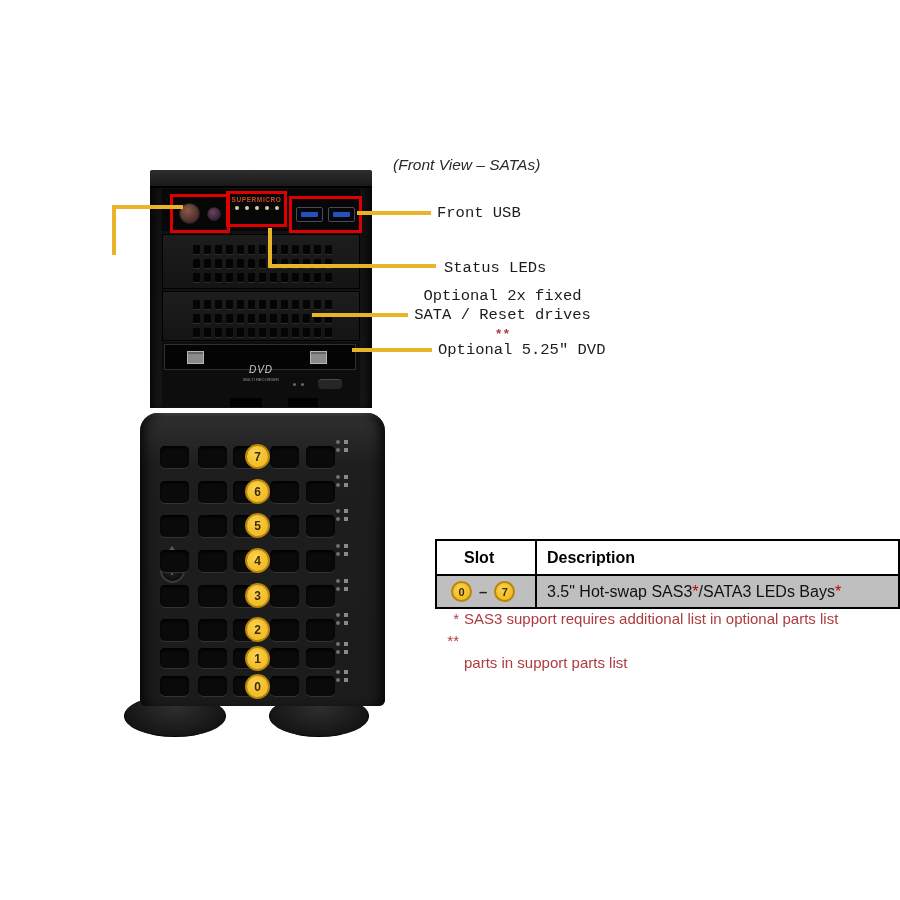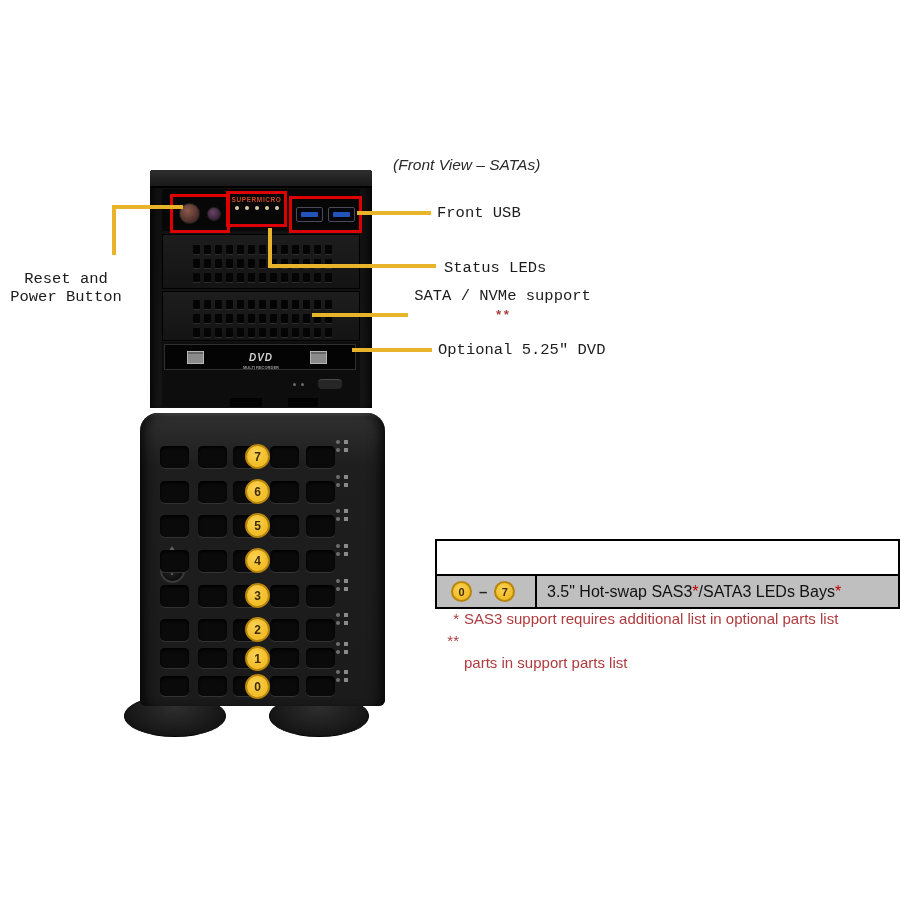--- a/index.html
+++ b/index.html
@@ -37,21 +37,21 @@
   .usb-tongue{width:17px;height:5px;background:var(--usb_blue);border-radius:1px;}
 
   .vent-panel{left:12px;width:198px;background:linear-gradient(180deg,#1d1d1d,#141414);border:1px solid #000;box-sizing:border-box;}
   .vp1{top:64px;height:55px;}
   .vp2{top:121px;height:50px;}
   .vent{position:absolute;width:7px;height:9px;background:#040404;border-radius:1px;box-shadow:0 1px 0 #2c2c2c;}
 
   .dvd-area{left:12px;top:172px;width:198px;height:65px;background:#0d0d0d;}
   .dvd-tray{position:absolute;left:2px;top:2px;width:192px;height:26px;background:#040404;border:1px solid #2f2f2f;box-sizing:border-box;}
   .dvd-badge{position:absolute;top:6px;width:15px;height:11px;background:#8a8a8a;border:1px solid #b5b5b5;box-shadow:inset 0 2px 0 #666;}
-  .dvd-logo{position:absolute;left:0;top:8px;width:192px;text-align:center;color:#cfcfcf;font-weight:bold;font-style:italic;font-size:10px;letter-spacing:1px;line-height:10px;}
+  .dvd-logo{position:absolute;left:0;top:20px;width:192px;text-align:center;color:#cfcfcf;font-weight:normal;font-style:italic;font-size:10px;letter-spacing:1px;line-height:10px;}
   .dvd-sub{display:block;font-size:4px;font-style:normal;letter-spacing:0;color:#9a9a9a;}
   .dvd-dot{position:absolute;width:3px;height:3px;border-radius:50%;background:#6a6a6a;top:41px;}
   .eject-btn{position:absolute;right:18px;top:37px;width:24px;height:9px;background:#262626;border-top:1px solid #4a4a4a;border-radius:4px;}
   .notch{position:absolute;bottom:0;height:9px;background:#020202;}
 
   
   .tower-bot{left:140px;top:413px;width:245px;height:293px;z-index:2;
     background:linear-gradient(180deg,#303030,#1e1e1e 18%,#1b1b1b);
     border-radius:18px 18px 6px 6px;
     box-shadow:inset 12px 0 14px -9px #000,inset -12px 0 14px -9px #000,inset 0 4px 3px -2px #4a4a4a;}
@@ -338,33 +338,35 @@
     </div>
 
   <div class="cline" style="left:112px;top:205px;width:71px;height:4px;"></div>
   <div class="cline" style="left:112px;top:205px;width:4px;height:50px;"></div>
   <div class="cline" style="left:357px;top:211px;width:74px;height:4px;"></div>
   <div class="cline" style="left:268px;top:228px;width:4px;height:40px;"></div>
   <div class="cline" style="left:268px;top:264px;width:168px;height:4px;"></div>
   <div class="cline" style="left:312px;top:313px;width:96px;height:4px;"></div>
   <div class="cline" style="left:352px;top:348px;width:80px;height:4px;"></div>
 
-  <div class="lbl lbl-center" style="left:0px;top:270px;width:132px;">Reset and Power Button</div>
   <div class="lbl" style="left:437px;top:204px;">Front USB</div>
   <div class="lbl" style="left:444px;top:259px;">Status LEDs</div>
   <div class="lbl lbl-center" style="left:410px;top:287px;width:185px;line-height:19px;">
+    <span style="display:block;">Optional 2x fixed</span>
     <span style="display:block;">
-      <span>SATA / NVMe support</span>
+      <span>SATA / Reset drives</span>
       <span class="red-mark">**</span>
     </span>
   </div>
   <div class="lbl" style="left:438px;top:341px;">Optional 5.25" DVD</div>
 
   <div class="abs spec-table">
     <div class="tr th-row">
+      <div class="th c-slot">Slot</div>
+      <div class="th c-desc">Description</div>
     </div>
     <div class="tr td-row">
       <div class="c-slot">
         <span class="slot-badge">0</span>
         <span class="slot-dash">–</span>
         <span class="slot-badge">7</span>
       </div>
       <div class="c-desc">
         <span class="desc-text"><span>3.5" Hot-swap SAS3</span><span class="star">*</span><span>/SATA3 LEDs Bays</span><span class="star">*</span></span>
       </div>

